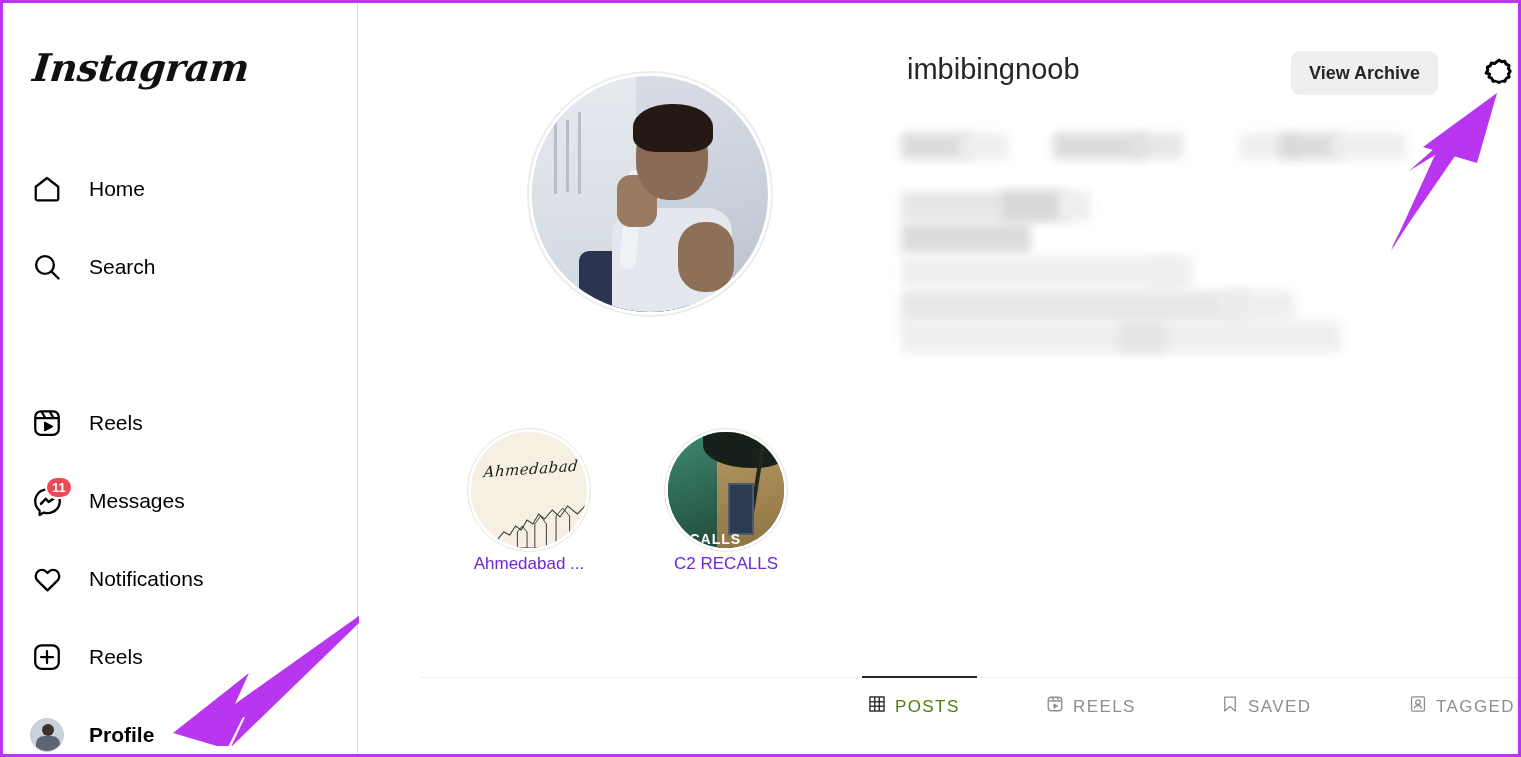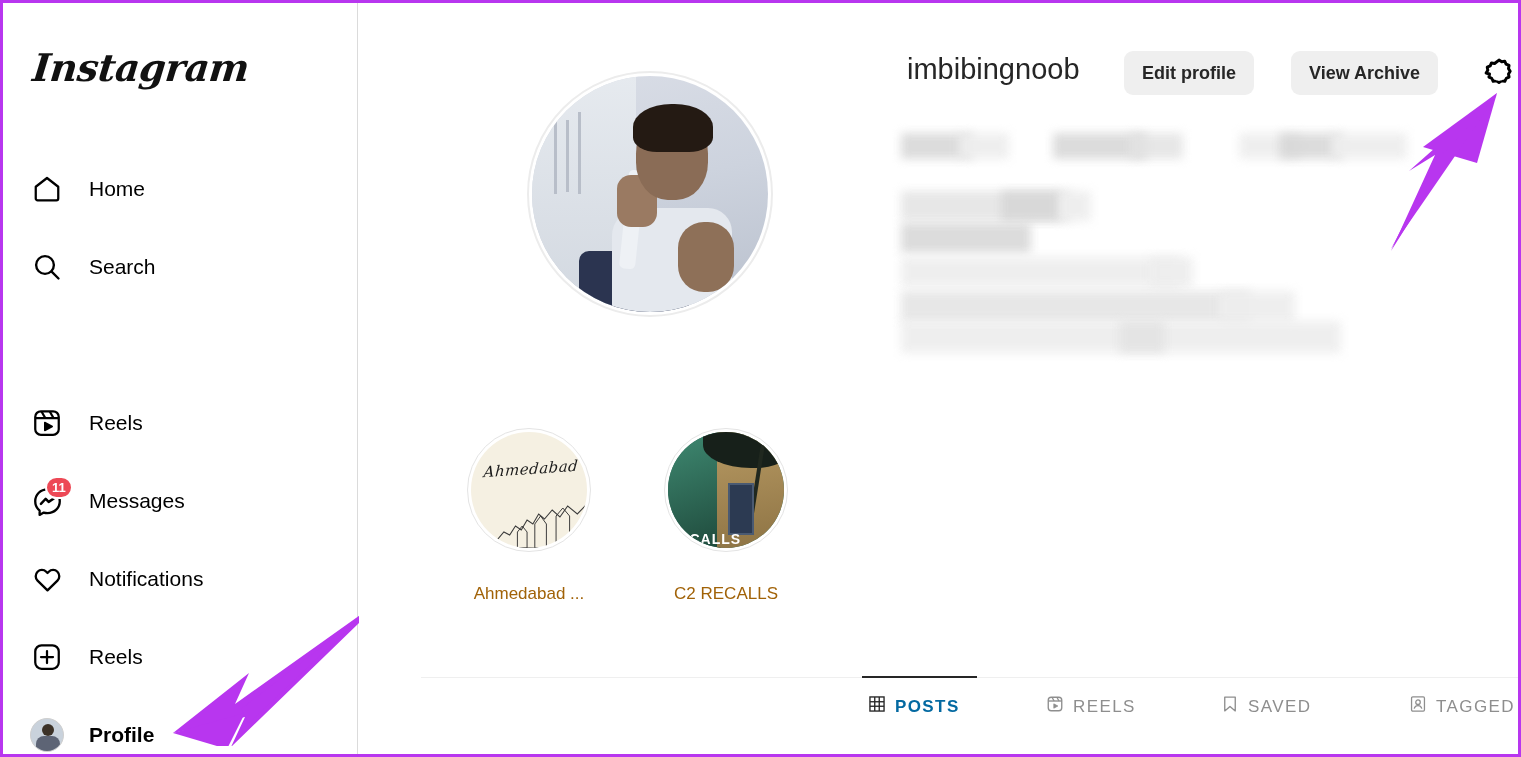--- a/index.html
+++ b/index.html
@@ -221,23 +221,23 @@
     padding: 3px;
     background: #ffffff;
   }
   .hl .thumb {
     width: 100%; height: 100%;
     border-radius: 50%;
     overflow: hidden;
     position: relative;
   }
   .hl .cap {
-    margin-top: 32px;
+    margin-top: 2px;
     font-size: 17px;
-    color: #a16207;
+    color: #6d28d9;
     white-space: nowrap;
     overflow: hidden;
     text-overflow: ellipsis;
   }
   
   .th-ahd { background: #f5f0e2; }
   .th-ahd .script {
     position: absolute; left: 10px; top: 28px;
     width: 100px;
     font-family: "DejaVu Serif", serif;
@@ -283,21 +283,21 @@
     top: 18px;
     display: flex;
     align-items: center;
     gap: 9px;
     font-size: 17px;
     letter-spacing: 1.4px;
     color: #8e8e8e;
     cursor: pointer;
     white-space: nowrap;
   }
-  .tab.active { color: #0369a1; font-weight: 700; }
+  .tab.active { color: #4d7c0f; font-weight: 400; }
   .tab-underline {
     position: absolute;
     top: -1px;
     height: 2px;
     background: #262626;
   }
 
   
   .arrow { position: absolute; pointer-events: none; }
 </style>
@@ -407,21 +407,20 @@
         <div class="pp-arm"></div>
         <div class="pp-phone"></div>
         <div class="pp-hand"></div>
         <div class="pp-head"></div>
         <div class="pp-hair"></div>
       </div>
     </div>
 
     <div id="username">imbibingnoob</div>
 
-    <button class="pill-btn" id="btn-edit">Edit profile</button>
 
     <button class="pill-btn" id="btn-arch">View Archive</button>
 
     <button id="gear-btn">
       <span>
         <svg width="34" height="34" viewBox="0 0 24 24" fill="none" stroke="#000" stroke-width="2.1" stroke-linejoin="round">
           <path d="M12 2.9l1.9 1.2 2.2-.4.9 2.1 2.1.9-.4 2.2 1.2 1.9-1.2 1.9.4 2.2-2.1.9-.9 2.1-2.2-.4
                    -1.9 1.2-1.9-1.2-2.2.4-.9-2.1-2.1-.9.4-2.2L2.9 12l1.2-1.9-.4-2.2 2.1-.9.9-2.1 2.2.4Z"></path>
           <circle cx="12" cy="12" r="5.4" fill="#fff" stroke="none"></circle>
         </svg>

